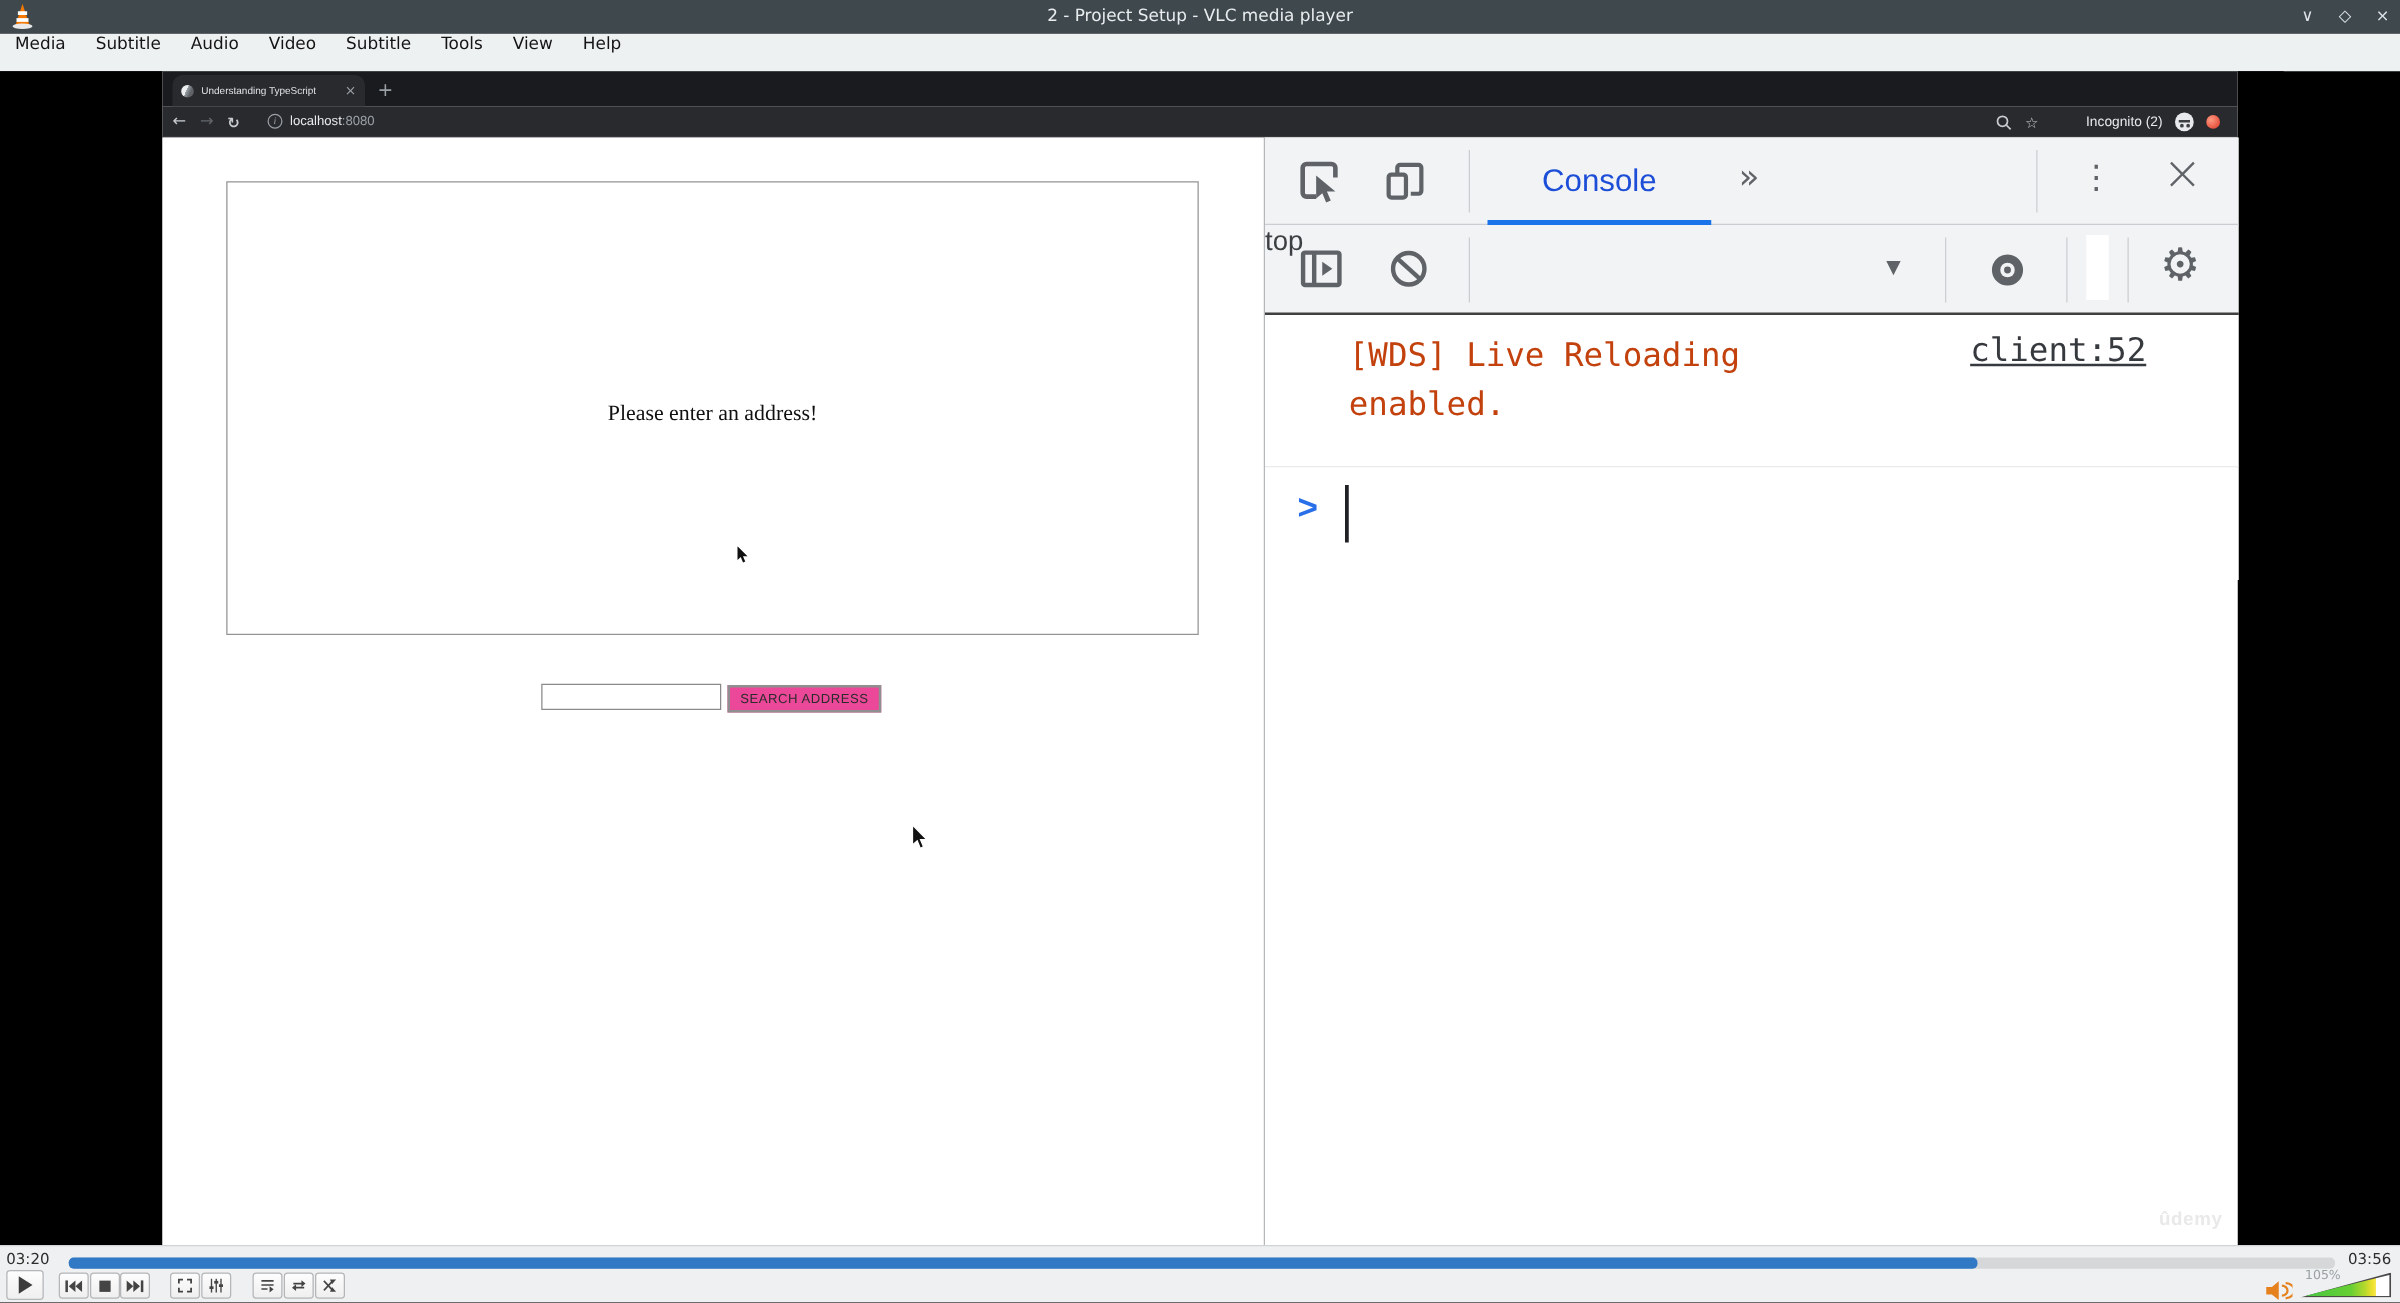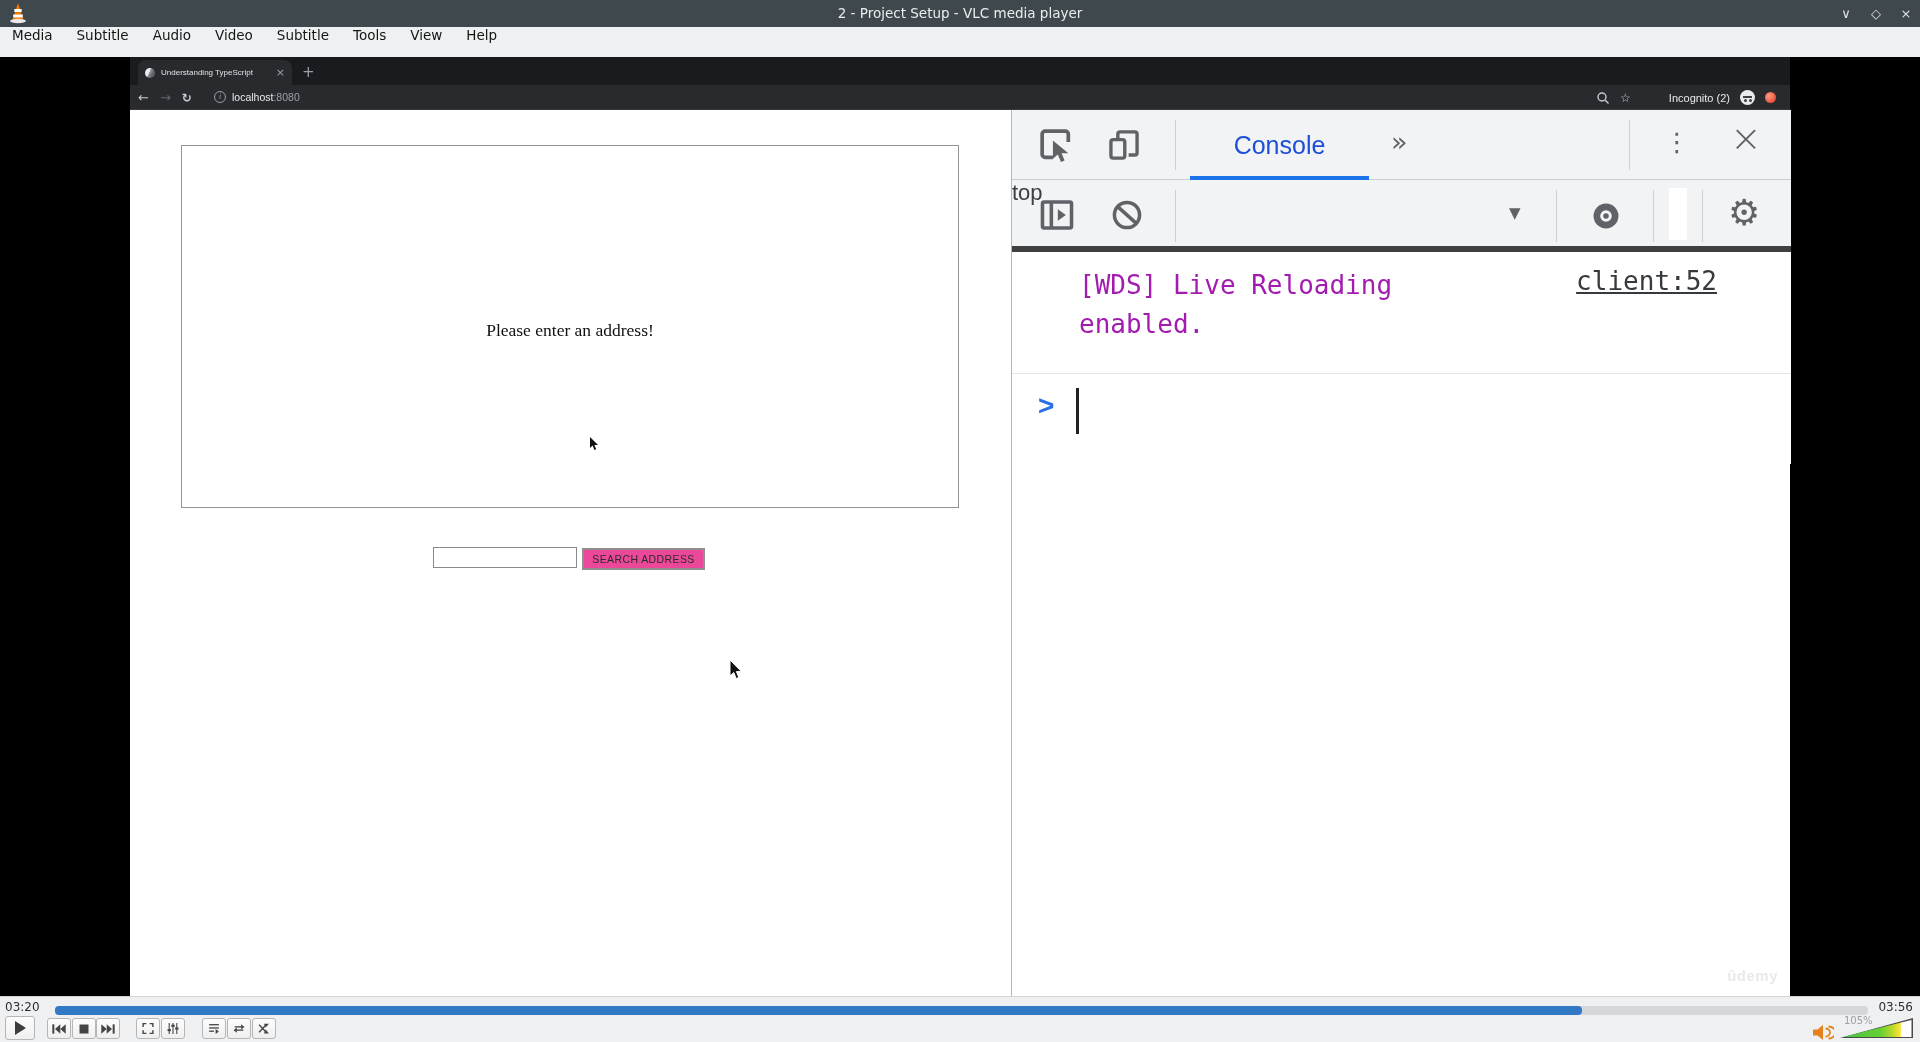--- a/index.html
+++ b/index.html
@@ -76,21 +76,21 @@
                text-align:center; line-height:18px; }
   .cursor-small { position:absolute; left:459px; top:327px; }
   .cursor-big { position:absolute; left:599px; top:550px; }
   .watermark { position:absolute; right:12px; bottom:12px; font-size:15px; font-weight:bold;
                color:#e9e9e9; font-family:"Liberation Sans", sans-serif; letter-spacing:0.5px; }
 
   
   .dt-header { position:absolute; left:0; top:0; width:779px; height:70px; background:#f1f3f4;
                border-bottom:1px solid #cacdd1; }
   .dt-toolbar { position:absolute; left:0; top:70px; width:779px; height:72px; background:#f1f3f4;
-                border-bottom:6px solid #404040; }
+                border-bottom:2px solid #404040; }
   .vsep { position:absolute; top:10px; width:1px; background:#ccced1; }
   .dt-header .vsep { height:50px; } .dt-toolbar .vsep { height:52px; }
   .ico { position:absolute; color:#5f6368; }
   .dt-insp { left:24px; top:15px; }
   .dt-dev  { left:92px; top:15px; }
   .sep-a { left:163px; }
   .dt-tab { position:absolute; left:178px; top:0; width:179px; height:70px; }
   .dt-tab .lbl { width:100%; height:70px; line-height:70px; text-align:center; font-size:25px;
                  color:#1d4ed8; font-family:Liberation Sans, sans-serif; }
   .dt-tab .ul { position:absolute; left:0; bottom:-1px; width:179px; height:5px; background:#1a73e8; }
@@ -104,21 +104,21 @@
   .dt-dd { left:497px; top:24px; font-size:15px; }
   .sep-c { left:544px; }
   .dt-eye { left:576px; top:18px; }
   .sep-d { left:641px; }
   .dt-slot { position:absolute; left:657px; top:8px; width:18px; height:52px; background:#fff; }
   .sep-e { left:690px; }
   .dt-gear { left:716px; top:12px; font-size:36px; }
   .dt-msgrow { position:absolute; left:0; top:142px; width:779px; height:122px; background:#fff;
                border-bottom:1px solid #e4e5e8; }
   .msgtext { position:absolute; left:67px; top:14px; width:400px;
-             font-family:"DejaVu Sans Mono", monospace; font-size:26px; line-height:39px; color:#a21caf; }
+             font-family:"DejaVu Sans Mono", monospace; font-size:26px; line-height:39px; color:#c2410c; }
   .msglink { position:absolute; right:74px; top:14px; font-family:"DejaVu Sans Mono", monospace;
              font-size:26px; color:#36393d; text-decoration:underline; }
   .dt-promptrow { position:absolute; left:0; top:264px; width:779px; height:90px; background:#fff; }
   .prompt { position:absolute; left:26px; top:16px; font-size:28px; font-weight:bold; color:#2970e8;
             font-family:"Liberation Sans", sans-serif; }
   .caret { position:absolute; left:64px; top:14px; width:2.5px; height:46px; background:#202124; }
 
   
   .vlcbar { position:absolute; left:0; top:996px; width:1920px; height:46px; background:#eef0f1;
             border-top:1px solid #d0d4d6; }

